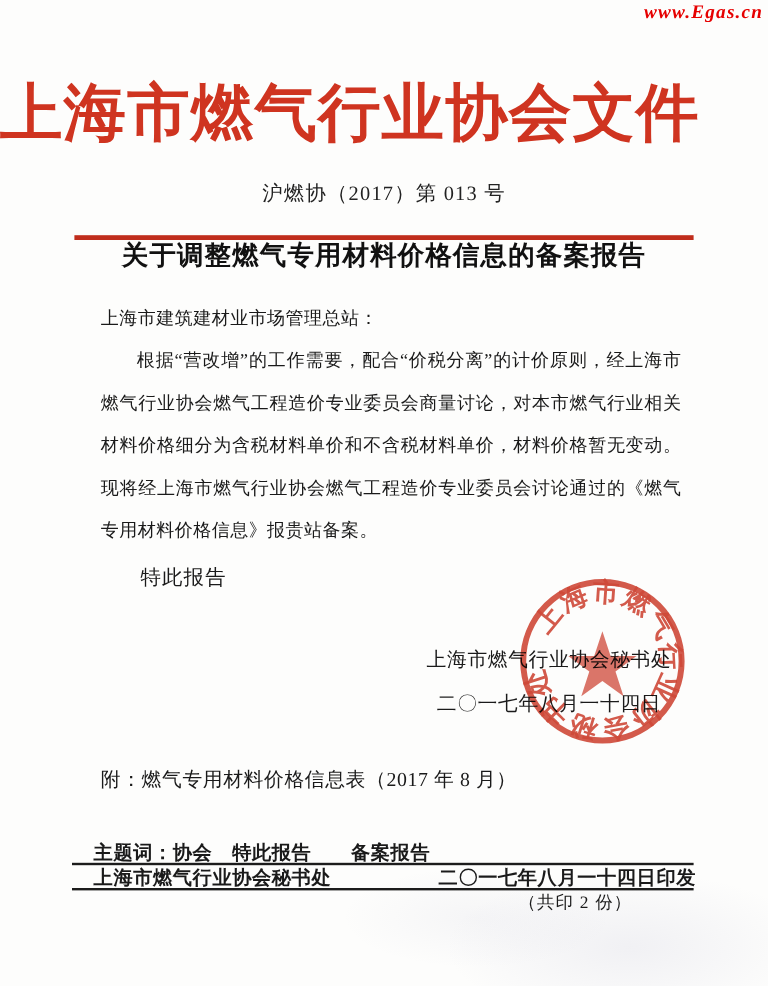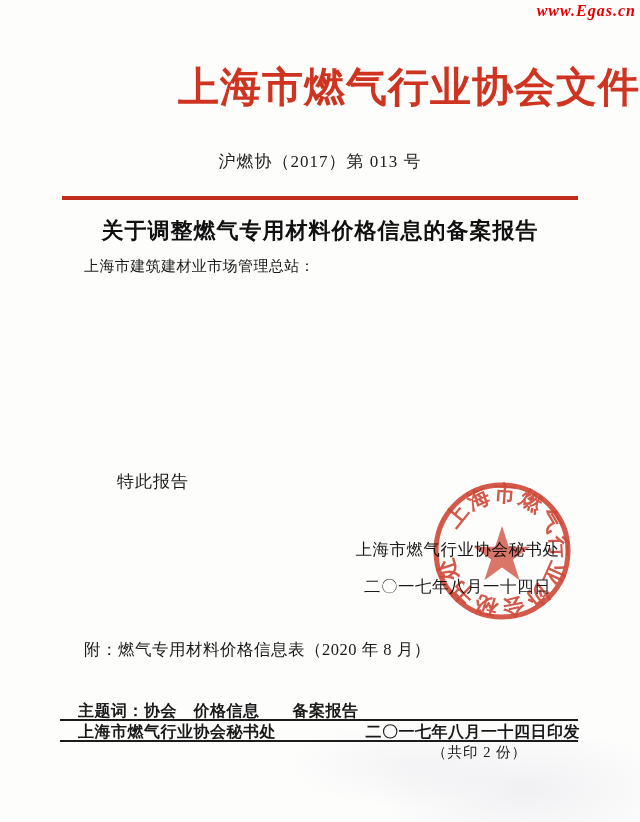--- a/index.html
+++ b/index.html
@@ -16,34 +16,34 @@
       #fdfdfc;
     color:#1a1a1a;
   }
   .watermark{
     position:absolute;top:2px;right:4px;
     color:#e60000;font-weight:bold;font-style:italic;
     font-size:16px;letter-spacing:1px;
   }
   .org-title{
     position:absolute;top:60px;left:0;width:100%;
-    text-align:right;
-    font-size:41px;font-weight:bold;color:#cf3420;
+    text-align:left;
+    font-size:52px;font-weight:bold;color:#cf3420;
     letter-spacing:1px;white-space:nowrap;
   }
   .doc-number{
     position:absolute;top:150px;left:0;width:100%;
     text-align:center;font-size:17px;letter-spacing:1px;color:#222;
   }
   .red-rule{
     position:absolute;top:196px;left:62px;width:516px;height:4px;
     background:#c02d1c;
   }
   .doc-title{
-    position:absolute;top:216px;left:0;width:100%;
+    position:absolute;top:198px;left:0;width:100%;
     text-align:center;font-size:22px;font-weight:bold;
     letter-spacing:1px;color:#111;
   }
   .body-text{
     position:absolute;top:249px;left:84px;width:484px;
     font-size:15px;line-height:35.4px;letter-spacing:0.4px;
     text-align:justify;color:#1a1a1a;
   }
   .body-text p{margin:0;}
   .body-text .para{text-indent:2em;}
@@ -91,41 +91,42 @@
   <div class="org-title">上海市燃气行业协会文件</div>
 
   <div class="doc-number">沪燃协（2017）第 013 号</div>
 
   <div class="red-rule"></div>
 
   <div class="doc-title">关于调整燃气专用材料价格信息的备案报告</div>
 
   <div class="body-text">
     <p>上海市建筑建材业市场管理总站：</p>
+    <p class="para">根据“营改增”的工作需要，配合“价税分离”的计价原则，经上海市燃气行业协会燃气工程造价专业委员会商量讨论，对本市燃气行业相关材料价格细分为含税材料单价和不含税材料单价，材料价格暂无变动。现将经上海市燃气行业协会燃气工程造价专业委员会讨论通过的《燃气专用材料价格信息》报贵站备案。</p>
   </div>
 
   <div class="closing">特此报告</div>
 
   <div class="sign-block">
     <div>上海市燃气行业协会秘书处</div>
     <div>二〇一七年八月一十四日</div>
   </div>
 
   <svg class="seal" viewBox="0 0 148 148" xmlns="http://www.w3.org/2000/svg">
     <circle cx="74" cy="73" r="66" fill="none" stroke="#cc3a28" stroke-width="5" opacity="0.9"></circle>
     <polygon points="74,48 80.8,68.7 102.5,68.7 84.9,81.6 91.6,102.3 74,89.5 56.4,102.3 63.1,81.6 45.5,68.7 67.2,68.7" fill="#cc3a28" opacity="0.75"></polygon>
     <path id="sealArc" d="M 24,73 a 50,50 0 1,1 100,0 a 50,50 0 1,1 -100,0" fill="none"></path>
     <text font-size="22" font-weight="bold" fill="#cc3a28" opacity="0.9" letter-spacing="2" font-family="&quot;Liberation Serif&quot;,&quot;DejaVu Serif&quot;,serif">
       <textPath href="#sealArc" startOffset="22">上海市燃气行业协会秘书处</textPath>
     </text>
   </svg>
 
-  <div class="attachment">附：燃气专用材料价格信息表（2020 年 8 月）</div>
+  <div class="attachment">附：燃气专用材料价格信息表（2017 年 8 月）</div>
 
-  <div class="footer-keywords">主题词：协会　价格信息　　备案报告</div>
+  <div class="footer-keywords">主题词：协会　特此报告　　备案报告</div>
   <div class="footer-rule1"></div>
   <div class="footer-line2">
     <span>上海市燃气行业协会秘书处</span>
     <span>二〇一七年八月一十四日印发</span>
   </div>
   <div class="footer-rule2"></div>
   <div class="footer-copies">（共印 2 份）</div>
 
 </div>
 

